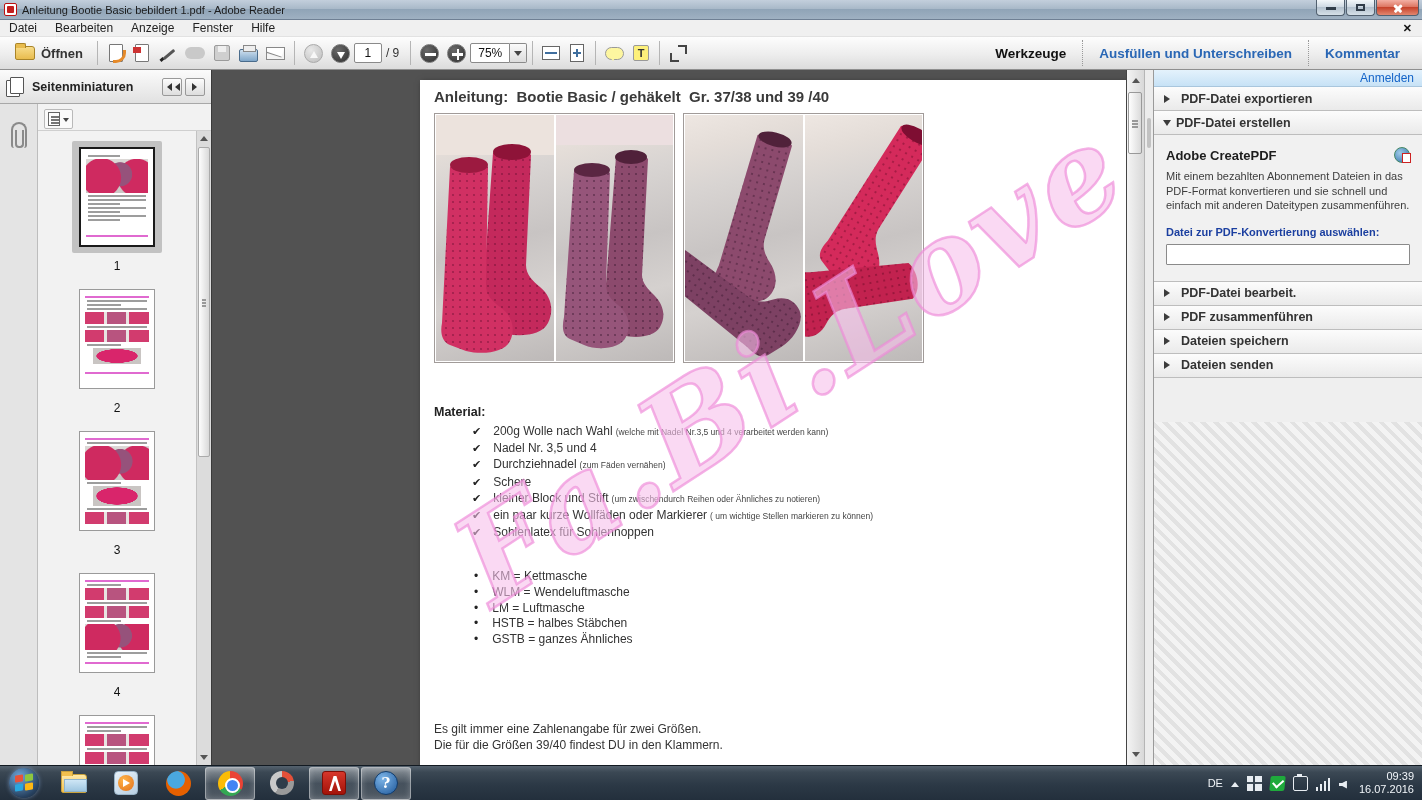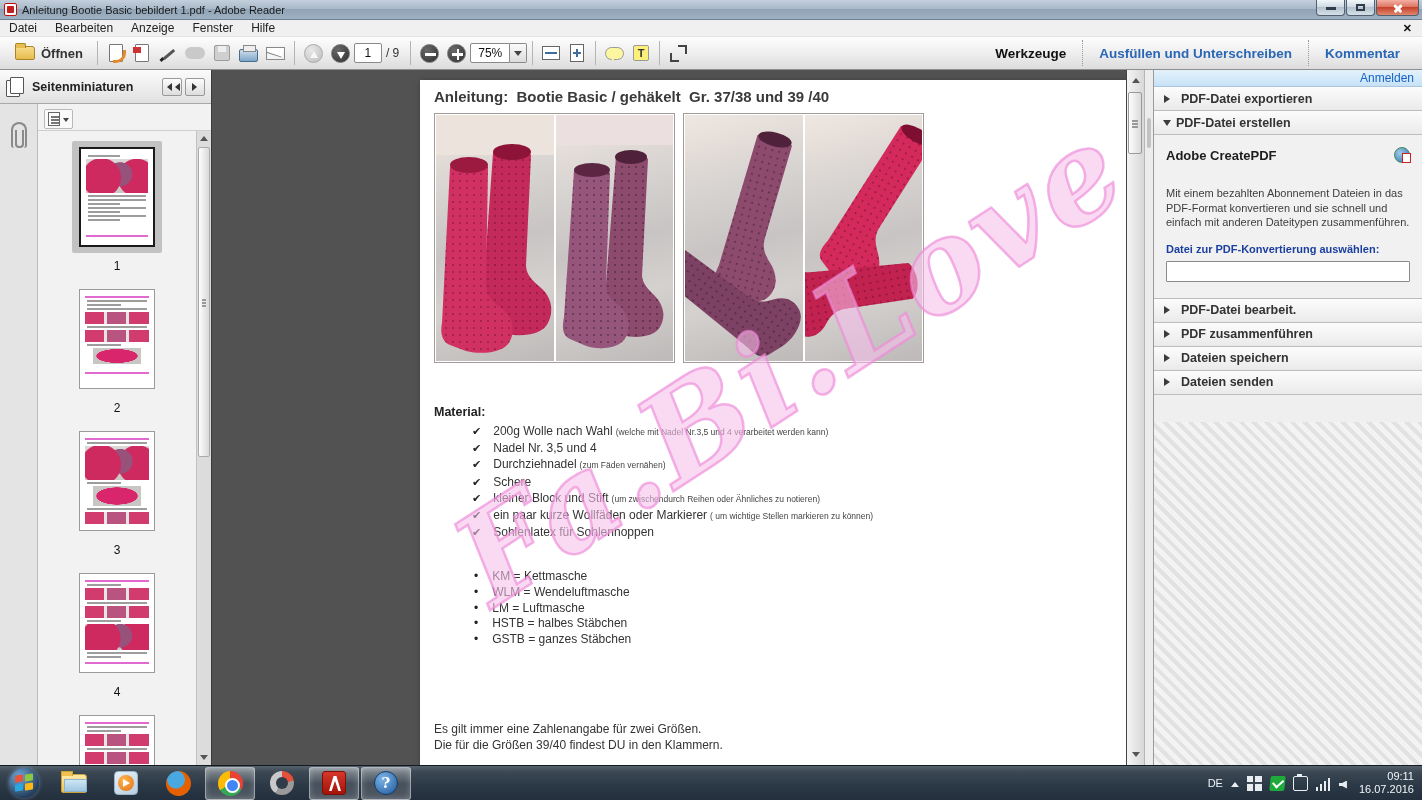--- a/index.html
+++ b/index.html
@@ -199,21 +199,21 @@
   .prow{height:24px;background:linear-gradient(180deg,#fcfcfc,#eaeaea);border-bottom:1px solid #bdbdbd;
     display:flex;align-items:center;padding-left:10px;font-size:12.5px;font-weight:bold;color:#333;}
   .chev-r{border:4px solid transparent;border-left:6px solid #3c3c3c;margin-right:7px;}
   .chev-d{border:4px solid transparent;border-top:6px solid #3c3c3c;margin:4px 5px 0 -1px;}
   .pcontent{background:#f1f1f1;border-bottom:1px solid #bdbdbd;padding:12px 12px 16px;}
   .cp-head{display:flex;align-items:center;}
   .cp-title{font-size:13px;font-weight:bold;color:#1d1d1d;flex:1;}
   .cp-icon{width:16px;height:16px;border-radius:50%;position:relative;
     background:radial-gradient(circle at 35% 35%,#9fcbe8,#2e6ea8);border:1px solid #486;}
   .cp-icon::after{content:"";position:absolute;right:-2px;bottom:-1px;width:7px;height:8px;background:#fff;border:1px solid #c22;}
-  .cp-desc{font-size:11px;color:#3d3d3d;line-height:14.5px;margin-top:23px;}
+  .cp-desc{font-size:11px;color:#3d3d3d;line-height:14.5px;margin-top:6px;}
   .cp-select{font-size:11px;font-weight:bold;color:#1b3fa0;margin-top:13px;}
   .cp-input{margin-top:6px;width:100%;height:21px;background:#fff;border:1px solid #8a8a8a;border-radius:1px;
     font-size:11px;padding:0 4px;font-family:"Liberation Sans",sans-serif;}
   .cp-btnrow{display:flex;justify-content:center;margin-top:22px;}
   .cp-btn{min-width:128px;height:23px;font-size:11.5px;color:#222;border:1px solid #7a7a7a;border-radius:2px;
     background:linear-gradient(180deg,#f9f9f9,#dcdcdc);font-family:"Liberation Sans",sans-serif;}
   .hatch{position:absolute;left:0;right:0;bottom:0;top:352px;
     background:repeating-linear-gradient(45deg,#f3f3f3 0 5px,#e2e2e2 5px 9px);}
   .panel-stack{position:relative;z-index:1;}
 
@@ -648,21 +648,21 @@
         <div class="ab-item">
           <span class="ab-bullet">•</span>
           <span class="ab-text">LM = Luftmasche</span>
         </div>
         <div class="ab-item">
           <span class="ab-bullet">•</span>
           <span class="ab-text">HSTB = halbes Stäbchen</span>
         </div>
         <div class="ab-item">
           <span class="ab-bullet">•</span>
-          <span class="ab-text">GSTB = ganzes Stäbchen</span>
+          <span class="ab-text">GSTB = ganzes Ähnliches</span>
         </div>
       </div>
 
       <div class="docfooter">
         <div>Es gilt immer eine Zahlenangabe für zwei Größen.</div>
         <div>Die für die Größen 39/40 findest DU in den Klammern.</div>
       </div>
 
       <div class="watermark">Fa.Bi.Love</div>
     </div>
@@ -765,19 +765,19 @@
       <div class="tray-ic ti-green"></div>
       <div class="tray-ic ti-clip"></div>
       <div class="tray-ic ti-signal">
           <i></i>
           <i></i>
           <i></i>
           <i></i>
         </div>
       <div class="tray-ic ti-speaker"></div>
       <div class="clock">
-        <div>09:11</div>
+        <div>09:39</div>
         <div>16.07.2016</div>
       </div>
     </div>
   </div>
 
 </div>
 
 </body></html>

